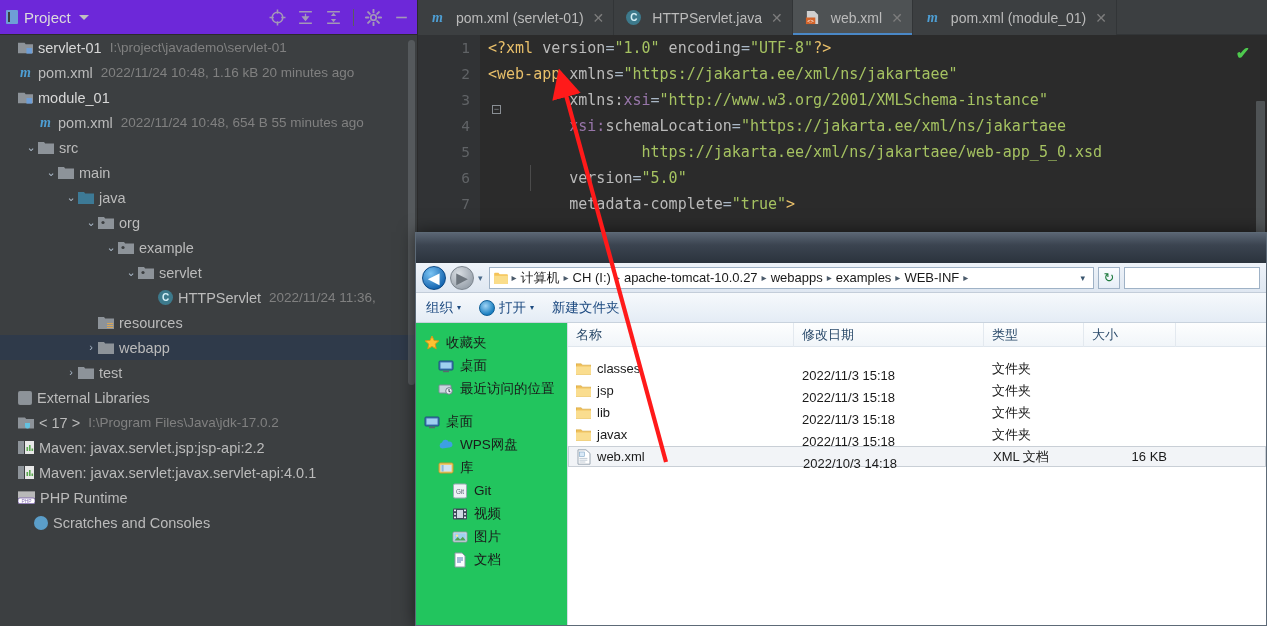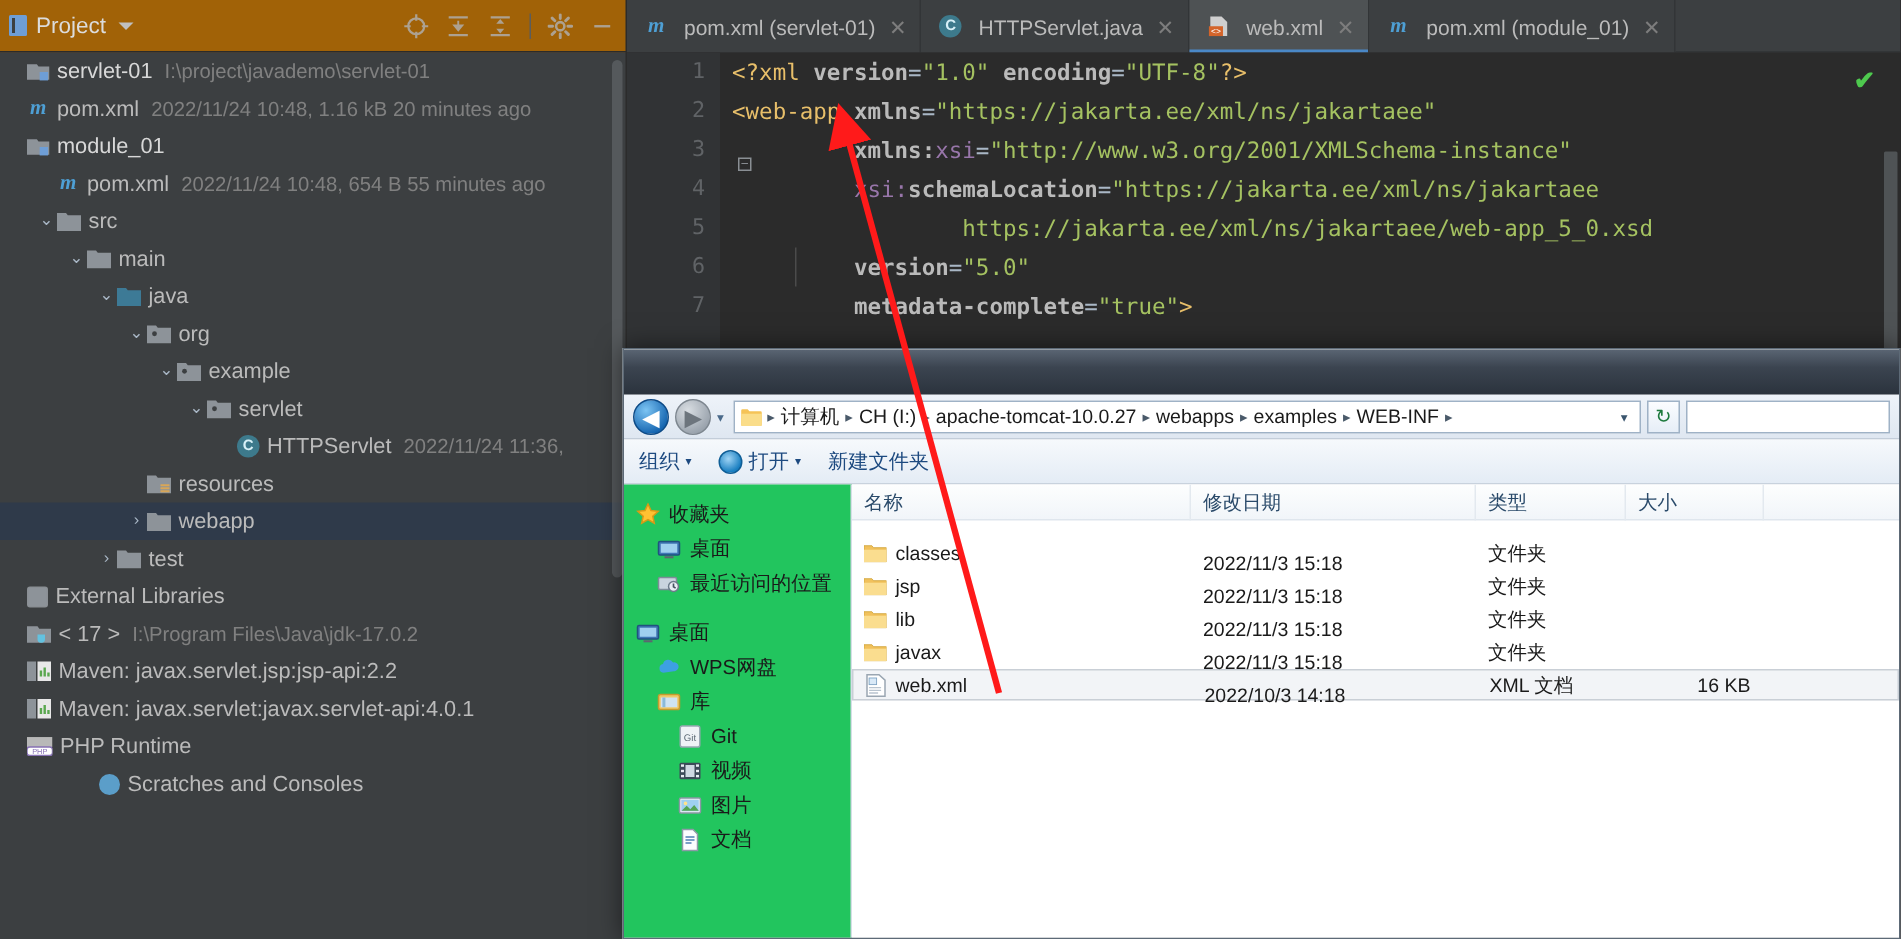--- a/index.html
+++ b/index.html
@@ -13,21 +13,21 @@
 
   
   .ide { position: absolute; inset: 0; background: #2b2b2b; }
 
   
   .proj-panel {
     position: absolute; left: 0; top: 0; width: 418px; height: 626px;
     background: #3c3f41;
   }
   .proj-header {
-    position: relative; height: 35px; background: #a16207;
+    position: relative; height: 35px; background: #6d28d9;
     display: flex; align-items: center; padding: 0 8px 0 6px;
     border-bottom: 1px solid #2b2b2b;
   }
   .proj-title-wrap { display: flex; align-items: center; gap: 6px; }
   .proj-badge {
     width: 12px; height: 14px; background: #6e9ed6; border-radius: 1px;
     position: relative; flex: none;
   }
   .proj-badge::after {
     content: ""; position: absolute; left: 2px; top: 2px; right: 2px; bottom: 2px;
@@ -124,21 +124,21 @@
     line-height: 7px; text-align: center;
   }
   .code-lines {
     position: absolute; left: 70px; top: 0; right: 0; bottom: 0;
     font-family: "DejaVu Sans Mono", monospace; font-size: 15px;
     white-space: pre; overflow: hidden;
   }
   .cline { height: 26px; line-height: 26px; }
   .t-punct { color: #a9b7c6; }
   .t-tag  { color: #e8bf6a; }
-  .t-attr { color: #bababa; font-weight: bold; }
+  .t-attr { color: #bababa; }
   .t-ns   { color: #9876aa; }
   .t-val  { color: #a5c261; }
   .t-pi   { color: #e8bf6a; }
   .indent-guide {
     position: absolute; left: 112px; top: 130px; width: 1px; height: 26px;
     background: #4b4b4b;
   }
   .ok-check {
     position: absolute; right: 17px; top: 8px; color: #4ec94e;
     font-size: 17px; font-weight: bold;
@@ -425,21 +425,21 @@
           </div>
           <div class="row" style="padding-left: 4px;">
             <span class="arrow"></span>
             <svg viewBox="0 0 18 13" class="ic ic-php">
               <rect x="0" y="0" width="18" height="7" fill="#b8b8b8"></rect>
               <rect x="0" y="7" width="18" height="6" rx="2" fill="#fff" stroke="#8872b5"></rect>
               <text x="9" y="12" font-size="5.2" text-anchor="middle" fill="#8872b5" font-family="sans-serif">PHP</text>
             </svg>
             <span class="lbl">PHP Runtime</span>
           </div>
-          <div class="row" style="padding-left: 20px; margin-left: 32px;">
+          <div class="row" style="padding-left: 20px;">
             <span class="arrow"></span>
             <svg viewBox="0 0 14 14" class="ic ic-scratch">
               <circle cx="7" cy="7" r="6" fill="#5b9ec9"></circle>
             </svg>
             <span class="lbl">Scratches and Consoles</span>
           </div>
         </div>
       <div class="proj-scroll"></div>
       <div class="proj-divider"></div>
     </div>

